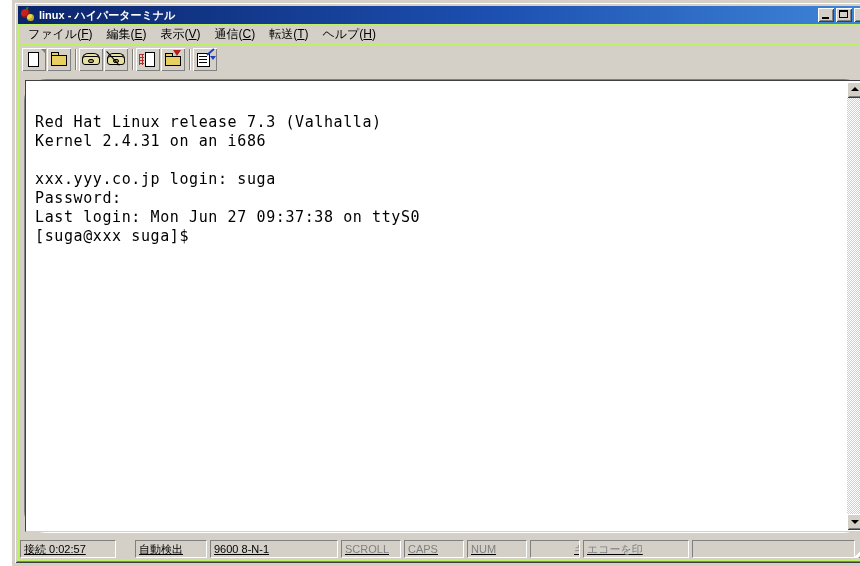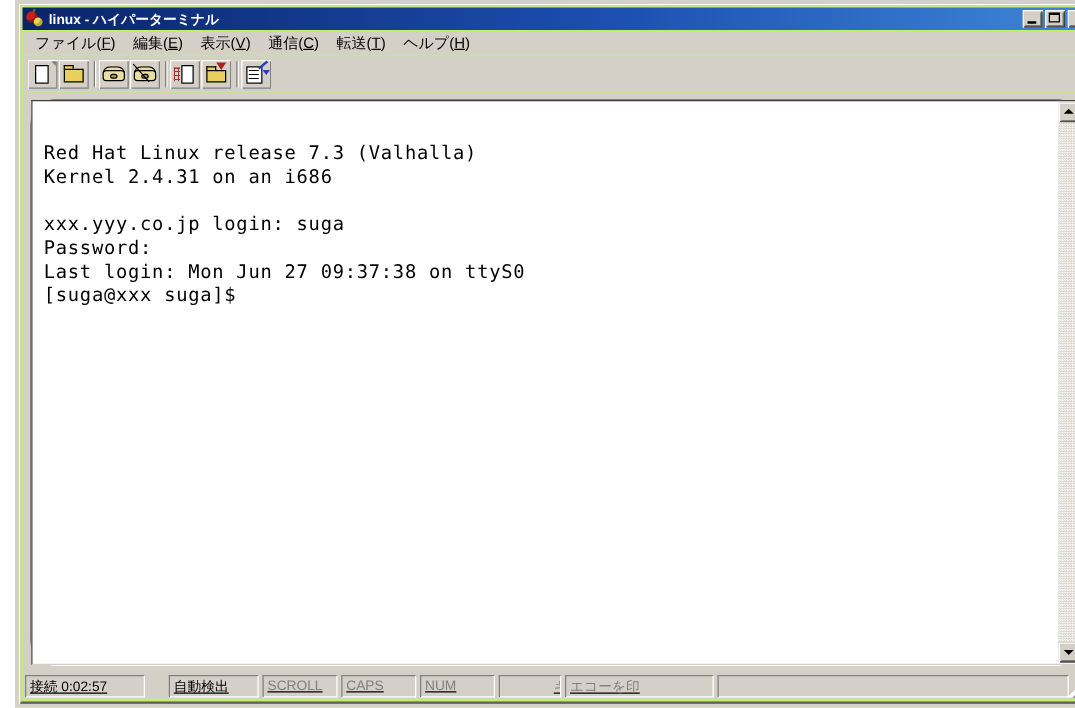--- a/index.html
+++ b/index.html
@@ -402,21 +402,21 @@
     white-space: nowrap;
     overflow: hidden;
     flex: 0 0 auto;
   }
   .spanel.dim { color: #808080; }
   .w-conn  { width: 96px; }
   .w-det   { width: 72px; margin-left: 16px; }
   .w-line  { width: 128px; }
   .w-ind   { width: 60px; }
   .w-cap   { width: 50px; padding-left: 43px; }
-  .w-echo  { width: 119px; }
+  .w-echo  { width: 106px; }
   .w-rest  { flex: 1 1 auto; width: auto; margin-right: 16px; }
   #grip {
     position: absolute;
     right: 2px; bottom: 1px;
     width: 14px; height: 14px;
     background:
       linear-gradient(135deg, transparent 0 46%, #ffffff 46% 58%, transparent 58% 100%),
       linear-gradient(135deg, transparent 0 62%, #808080 62% 74%, transparent 74% 100%);
     opacity: .95;
   }
@@ -528,20 +528,21 @@
             <div class="sb-arrow"></div>
           </div>
         </div>
       </div>
     </div>
   </div>
 
   <div id="statusbar">
     <div class="spanel w-conn">接続 0:02:57</div>
     <div class="spanel w-det">自動検出</div>
+    <div class="spanel w-line">9600 8-N-1</div>
     <div class="spanel w-ind dim">SCROLL</div>
     <div class="spanel w-ind dim">CAPS</div>
     <div class="spanel w-ind dim">NUM</div>
     <div class="spanel w-cap dim">キャプ･</div>
     <div class="spanel w-echo dim">エコーを印</div>
     <div class="spanel w-rest"></div>
     <div id="grip"></div>
   </div>
 
 </div>

